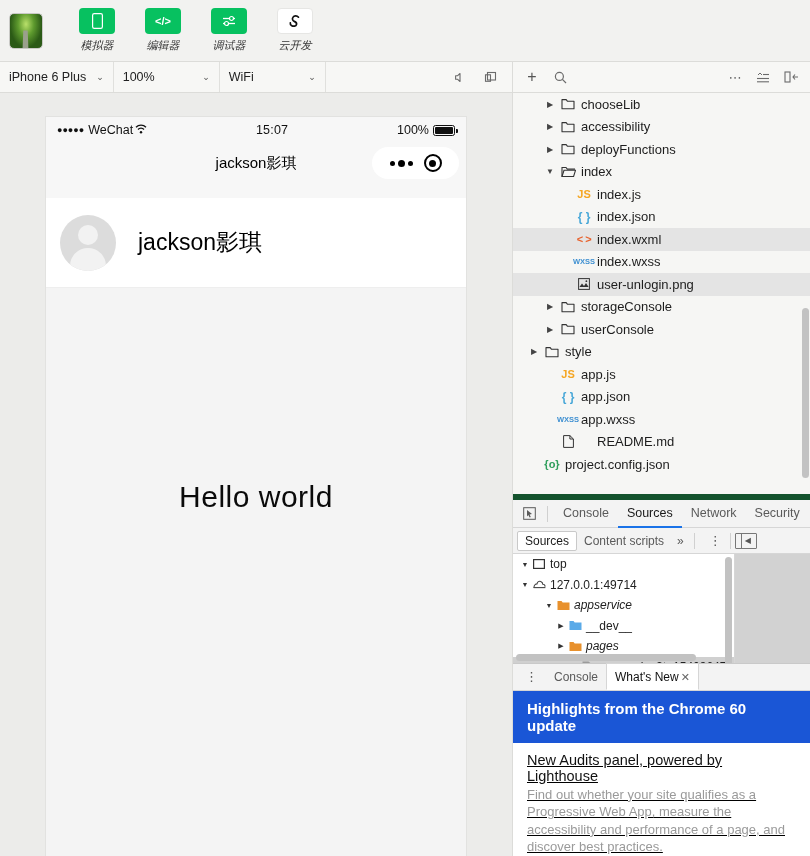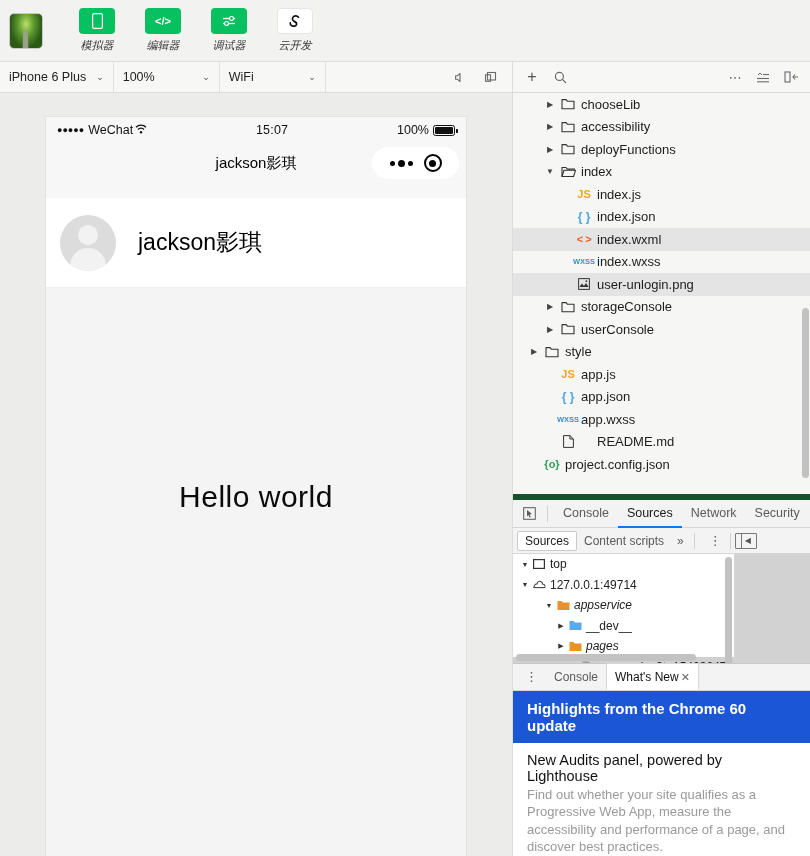--- a/index.html
+++ b/index.html
@@ -176,21 +176,21 @@
   .st-hscroll { position: absolute; left: 3px; bottom: 2px; height: 7px; width: 180px; background: #c2c2c2; border-radius: 4px; cursor:pointer; }
   .src-body { flex: 1; background: #d2d2d2; }
 
   
   .drawer { flex: 0 0 121px; display: flex; flex-direction: column; background: #fff; border-top: 1px solid #c9c9c9; }
   .dw-tabs { height: 27px; flex: 0 0 27px; display: flex; align-items: center; background: #f3f3f3; border-bottom: 1px solid #d6d6d6; padding-left: 4px; }
   .dw-tab { font-size: 12px; color: #5a5a5a; padding: 0 8px; line-height: 26px; cursor: pointer; }
   .dw-tab.active { background: #fff; color: #111; border: 1px solid #d6d6d6; border-bottom-color: #fff; height: 27px; display:flex; align-items:flex-start; gap: 2px; }
   .dw-x { font-size: 11px; color: #666; }
   .wn-banner { background: #1a56d6; color: #fff; font-size: 15px; font-weight: 700; padding: 9px 14px; }
-  .wn-body { padding: 9px 24px 0 14px; overflow: hidden; }
+  .wn-body { padding: 9px 24px 0 14px; overflow: hidden; text-decoration: underline; }
   .wn-h { font-size: 14.5px; color: #111; margin-bottom: 2px; }
   .wn-p { font-size: 13px; color: #9a9a9a; line-height: 1.35; }
 </style>
 </head>
 <body>
 
 <div class="app">
 
   <div class="toolbar">
     <div class="avatar-thumb"></div>

